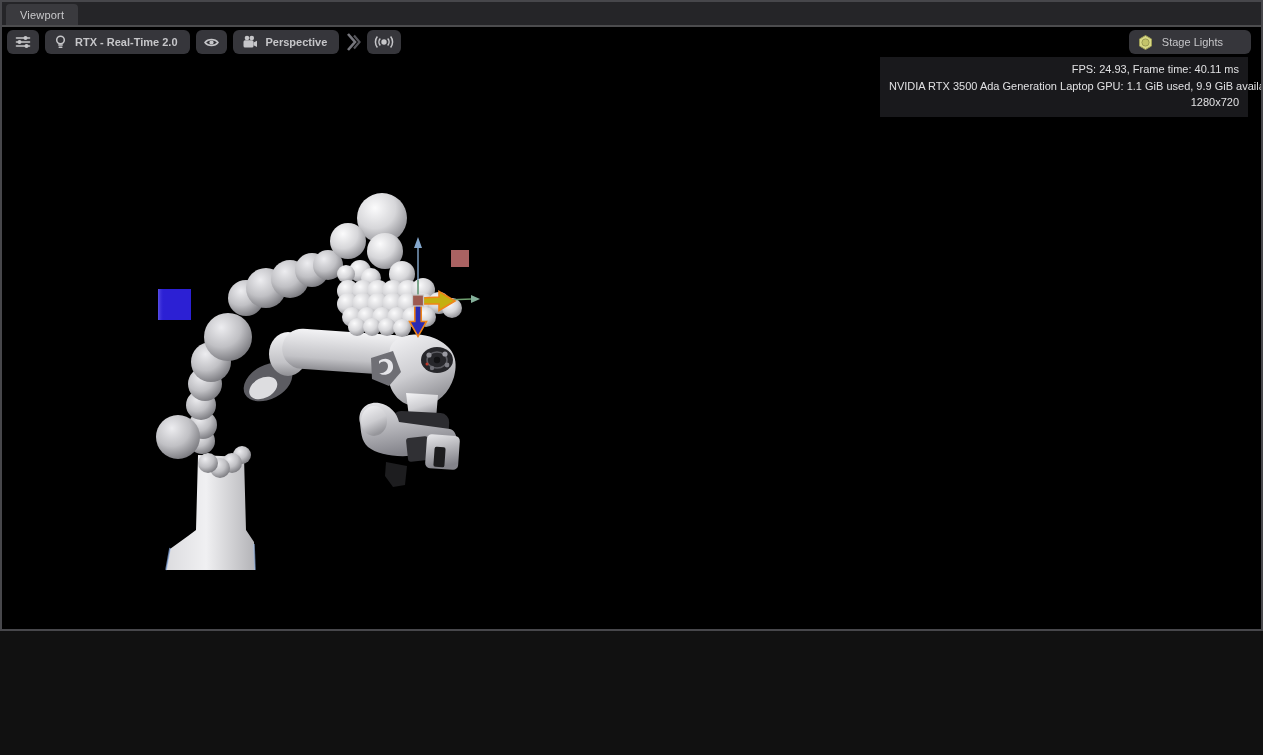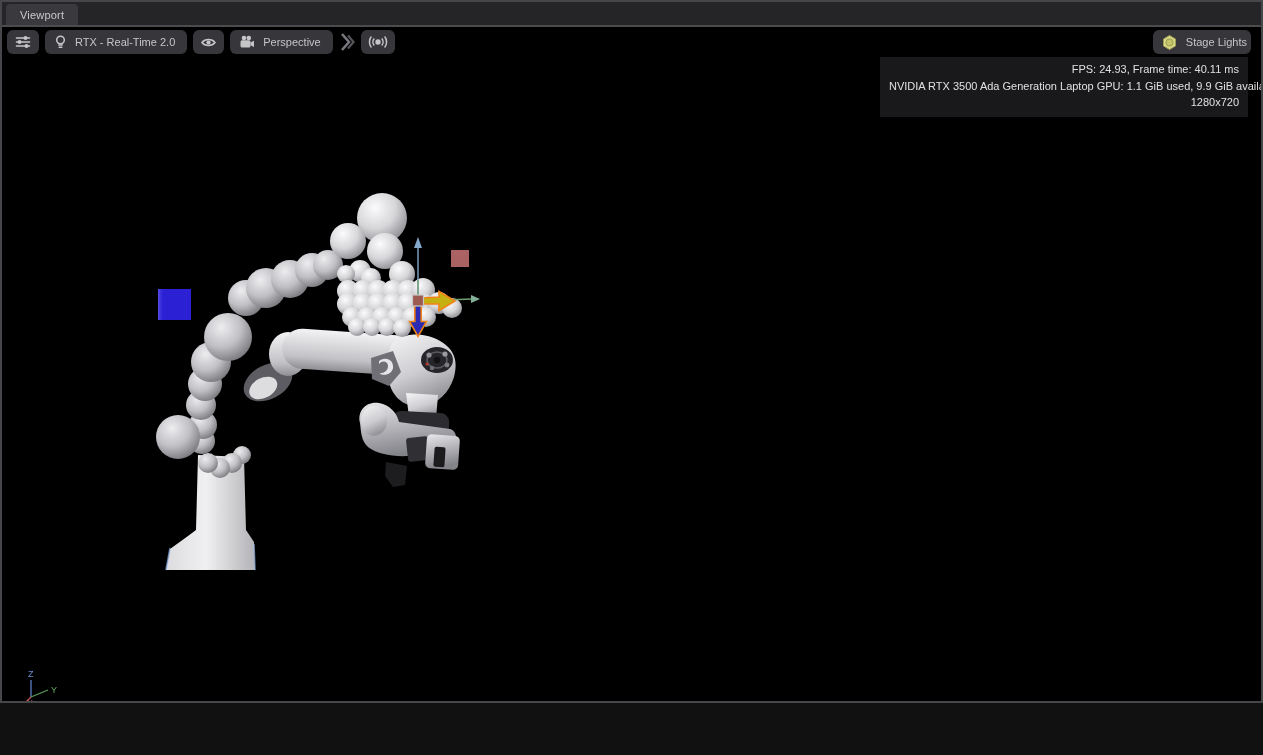--- a/index.html
+++ b/index.html
@@ -1,30 +1,30 @@
 <!DOCTYPE html>
 <html><head>
 <meta charset="utf-8">
 <style>
   html,body{margin:0;padding:0;background:#111;}
   *{box-sizing:border-box;font-family:"Liberation Sans",sans-serif;}
-  #app{position:relative;width:1263px;height:703px;background:#27272b;border:2px solid #47474b;display:flex;flex-direction:column;overflow:hidden;}
+  #app{position:relative;width:1263px;height:631px;background:#27272b;border:2px solid #47474b;display:flex;flex-direction:column;overflow:hidden;}
   
   .titlebar{height:23px;background:#252528;position:relative;flex:0 0 auto;}
   .tab{position:absolute;left:4px;top:2px;height:21px;background:#3a3a3e;border-radius:4px 4px 0 0;padding:0 14px;font-size:11px;color:#c9c9cb;display:flex;align-items:center;letter-spacing:.2px;}
   .tb-sep{height:2px;background:#4c4c4e;flex:0 0 auto;}
   
   .viewport{position:relative;background:#000;height:714px;flex:0 0 auto;overflow:hidden;}
   .scene{position:absolute;left:0;top:0;}
   
-  .vp-toolbar{position:absolute;top:3px;left:5px;display:flex;gap:6px;align-items:center;height:24px;}
+  .vp-toolbar{position:absolute;top:3px;left:5px;display:flex;gap:6px;align-items:center;height:24px;font-weight:bold;}
   .tbtn{height:24px;background:rgba(56,56,61,.96);border-radius:6px;display:flex;align-items:center;gap:7px;padding:0 7px;color:#c6c6c9;font-size:11px;cursor:default;}
   .tbtn.pill{padding:0 12px 0 8px;}
   .chev{display:flex;align-items:center;}
-  .stage-btn{position:absolute;top:3px;right:10px;height:24px;background:rgba(56,56,61,.96);border-radius:6px;display:flex;align-items:center;gap:8px;padding:0 4px 0 8px;color:#c6c6c9;font-size:11px;}
+  .stage-btn{position:absolute;top:3px;right:10px;height:24px;background:rgba(56,56,61,.96);border-radius:6px;display:flex;align-items:center;gap:8px;padding:0 28px 0 8px;color:#c6c6c9;font-size:11px;}
   
   .stats{position:absolute;top:30px;right:13px;width:368px;background:rgba(27,27,30,.94);border-radius:0;padding:4px 9px 6px 9px;text-align:right;}
   .stats div{font-size:11px;line-height:16.5px;color:#e0e0e2;white-space:nowrap;}
   
   .axis-widget{position:absolute;left:12px;bottom:26px;}
   .unit-chip{position:absolute;left:14px;bottom:2px;width:27px;height:22px;background:#3a3a3e;border-radius:4px;color:#bdbdc0;font-size:11px;display:flex;align-items:center;justify-content:center;}
   
   .bottom-strip{flex:1 1 auto;background:#26262a;border-top:2px solid #4c4c4e;}
   .icon{display:block;}
 </style>

